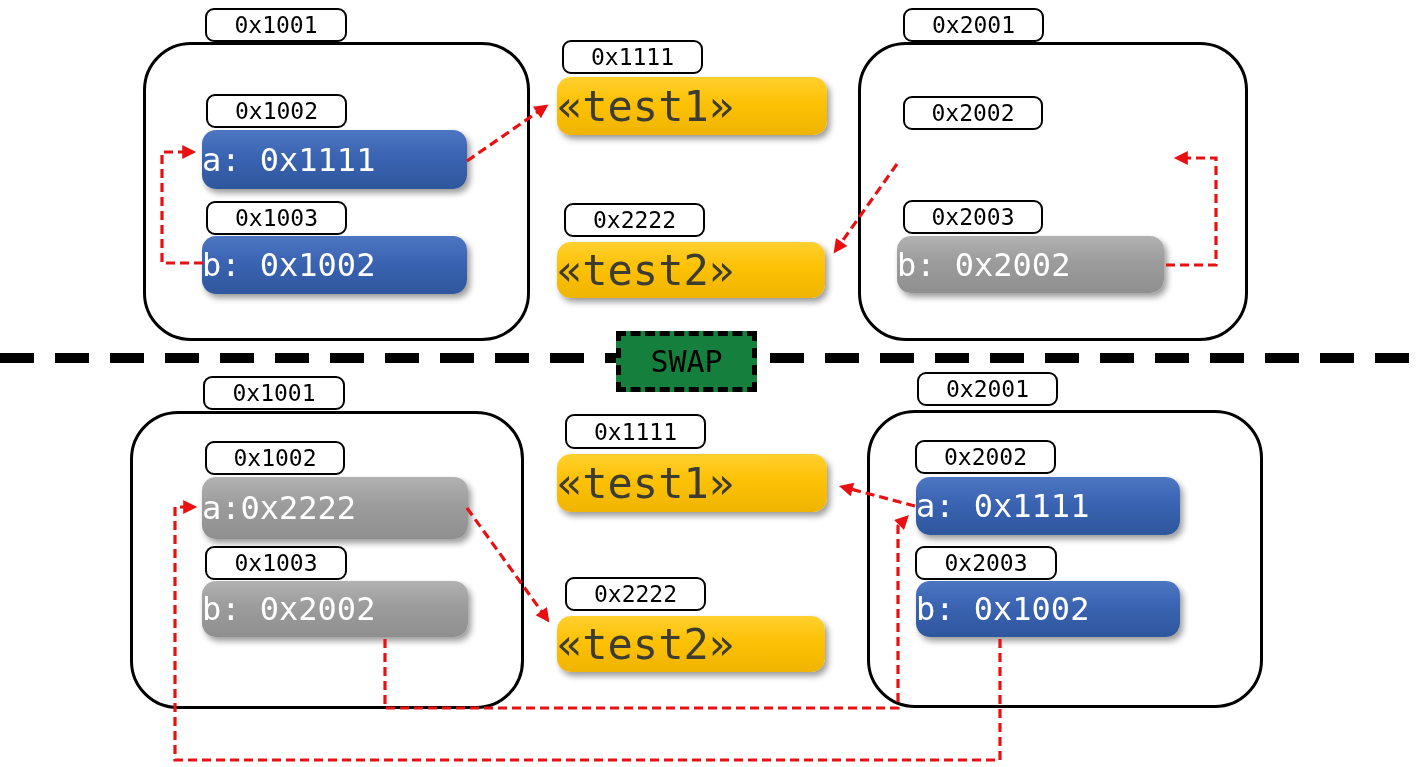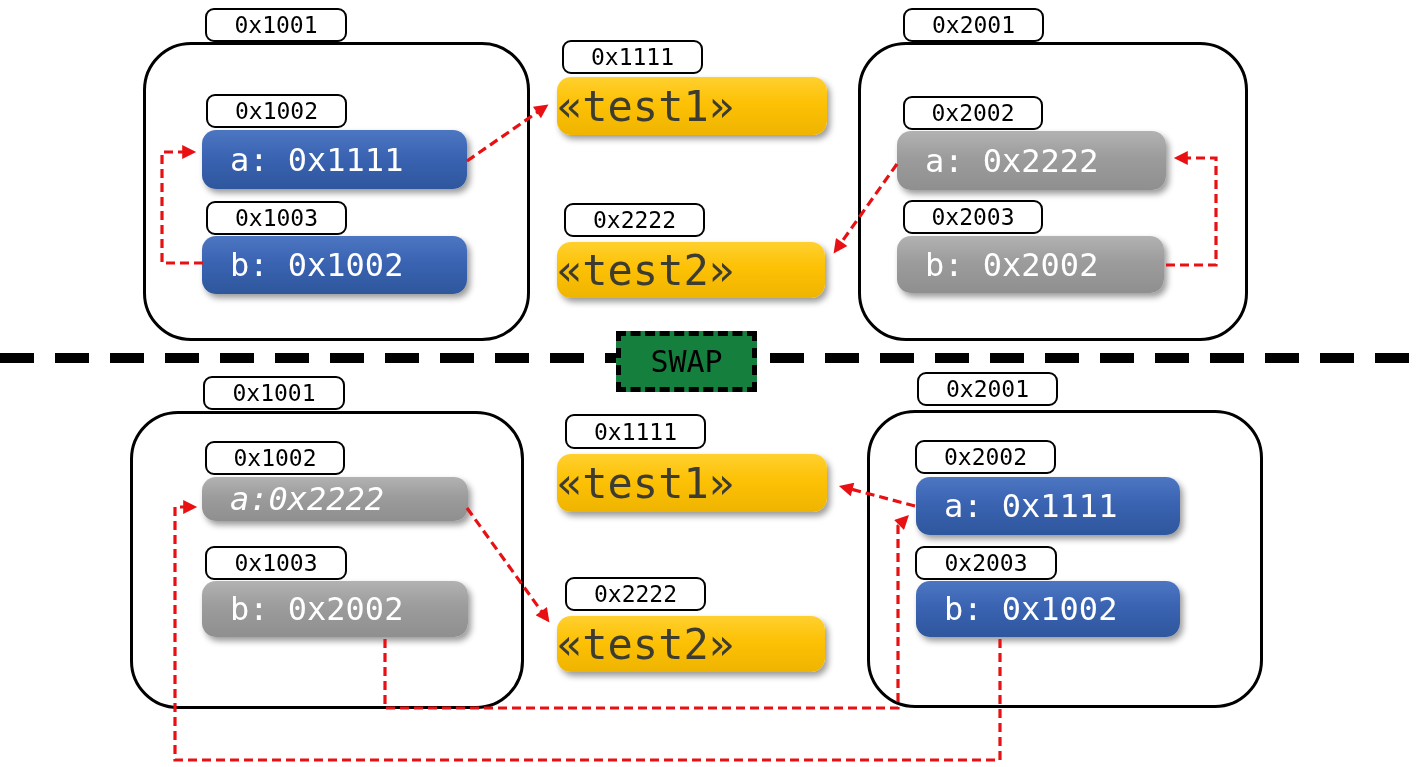--- a/index.html
+++ b/index.html
@@ -6,21 +6,21 @@
   #canvas{position:relative;width:1423px;height:767px;background:#fff;overflow:hidden;
           font-family:"DejaVu Sans Mono",monospace;}
   svg.layer{position:absolute;left:0;top:0;pointer-events:none;}
   #divider-layer{z-index:0;}
   #arrow-layer{z-index:3;}
   .obj{position:absolute;border:3px solid #000;border-radius:48px;background:#fff;z-index:1;}
   .tab{position:absolute;background:#fff;border:2.5px solid #000;border-radius:9px;
        display:flex;align-items:center;justify-content:center;
        font-size:23px;color:#000;z-index:2;text-align:right;}
   .slot{position:absolute;border-radius:14px;color:#fff;font-size:32px;
-        display:flex;align-items:center;padding-left:28px;box-sizing:border-box;
+        display:flex;align-items:center;box-sizing:border-box;
         box-shadow:3px 4px 6px rgba(0,0,0,.40);z-index:2;}
   .slot.blue{background:linear-gradient(180deg,#4d76c2 0%,#3a63b2 45%,#2f579d 100%);}
   .slot.gray{background:linear-gradient(180deg,#b2b2b2 0%,#9c9c9c 45%,#8f8f8f 100%);}
   .str{position:absolute;border-radius:14px;color:#3c3c30;font-size:42px;
        display:flex;align-items:center;box-sizing:border-box;
        background:linear-gradient(180deg,#ffd02f 0%,#fdc105 45%,#efb400 100%);
        box-shadow:3px 4px 6px rgba(0,0,0,.40);z-index:2;}
   .swap{position:absolute;background:#15803d;border:5px dashed #000;
         display:flex;align-items:center;justify-content:center;
         font-size:30px;color:#000;box-sizing:border-box;z-index:2;}
@@ -64,42 +64,39 @@
       <span>«test2»</span>
     </div>
 
   <div class="obj" style="left:858px;top:42px;width:384px;height:293px;"></div>
   <div class="tab" style="left:903px;top:8px;width:137px;height:30px;">
       <span>0x2001</span>
     </div>
   <div class="tab" style="left:903px;top:96px;width:136px;height:30px;">
       <span>0x2002</span>
     </div>
-  <div class="slot gray" style="left:897px;top:131px;width:269px;height:59px;">
-      <span>a: 0x2222</span>
-    </div>
   <div class="tab" style="left:903px;top:200px;width:136px;height:30px;">
       <span>0x2003</span>
     </div>
   <div class="slot gray" style="left:897px;top:236px;width:267px;height:57px;">
       <span>b: 0x2002</span>
     </div>
 
   <div class="swap" style="left:616px;top:331px;width:141px;height:61px;">
       <span>SWAP</span>
     </div>
 
   <div class="obj" style="left:130px;top:411px;width:388px;height:292px;"></div>
   <div class="tab" style="left:203px;top:376px;width:138px;height:30px;">
       <span>0x1001</span>
     </div>
   <div class="tab" style="left:205px;top:441px;width:136px;height:30px;">
       <span>0x1002</span>
     </div>
-  <div class="slot gray" style="left:202px;top:477px;width:266px;height:44px;font-style:italic;">
+  <div class="slot gray" style="left:202px;top:477px;width:266px;height:62px;">
       <span>a:0x2222</span>
     </div>
   <div class="tab" style="left:205px;top:546px;width:138px;height:30px;">
       <span>0x1003</span>
     </div>
   <div class="slot gray" style="left:202px;top:581px;width:266px;height:56px;">
       <span>b: 0x2002</span>
     </div>
 
   <div class="tab" style="left:565px;top:414px;width:137px;height:31px;">

